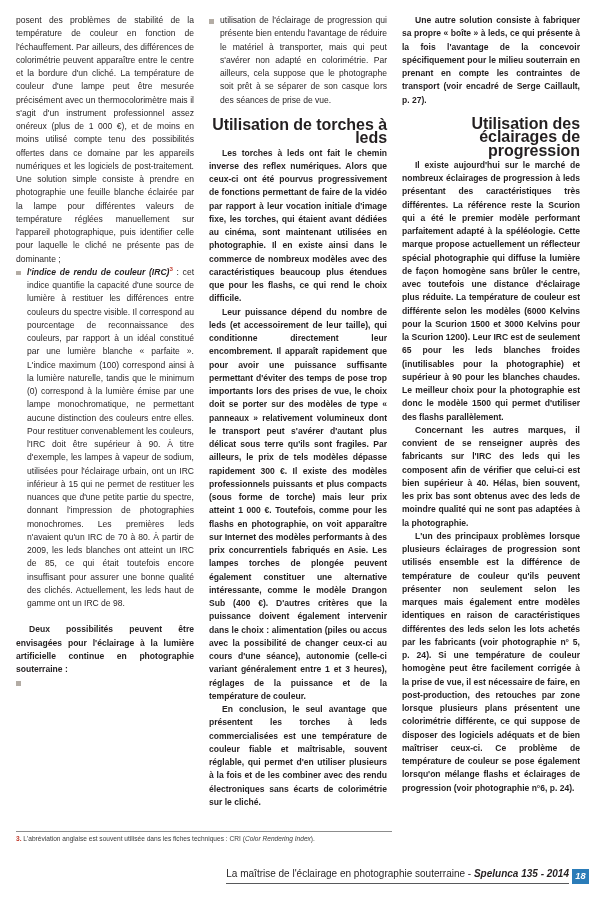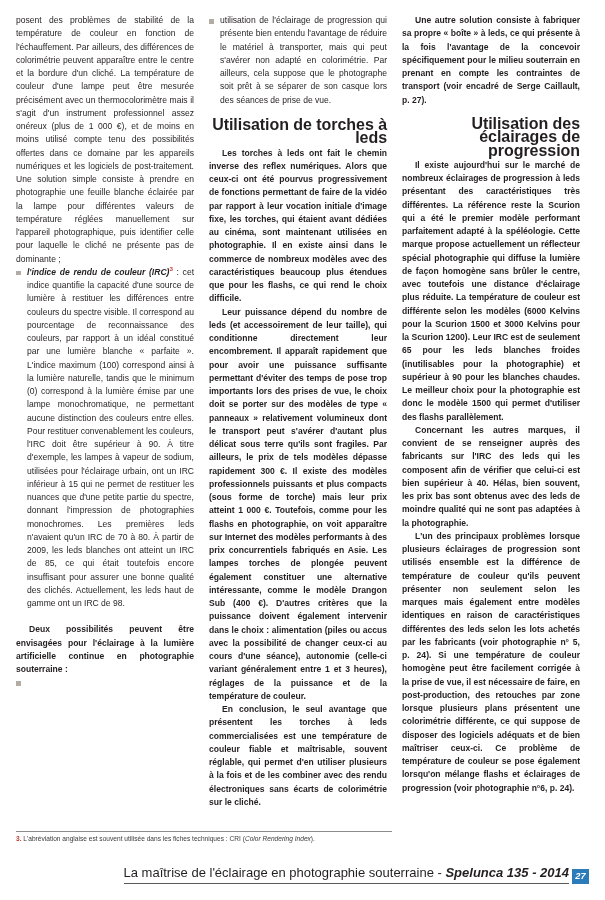--- a/index.html
+++ b/index.html
@@ -125,21 +125,21 @@
     bottom: 16px;
     display: flex;
     align-items: flex-end;
     gap: 3px;
   }
   .footer-text-wrap {
     border-bottom: 1px solid #58595b;
     padding-bottom: 2px;
   }
   .footer-text {
-    font-size: 13px;
+    font-size: 10px;
     color: #231f20;
     white-space: nowrap;
     margin-top: 8px;
   }
   .footer-text i { font-style: italic; font-weight: bold; }
   .page-num {
     background: #2b7cb8;
     color: #ffffff;
     font-size: 9.3px;
     font-weight: bold;
@@ -200,16 +200,16 @@
 
   <div class="footnote-wrap">
     <div class="footnote-rule"></div>
     <div class="footnote"><span class="num">3.</span><span> L'abréviation anglaise est souvent utilisée dans les fiches techniques : CRI (</span><i>Color Rendering Index</i><span>).</span></div>
   </div>
 
   <div class="footer">
     <div class="footer-text-wrap">
       <span class="footer-text"><span>La maîtrise de l'éclairage en photographie souterraine</span> - <i>Spelunca 135 - 2014</i></span>
     </div>
-    <div class="page-num">27</div>
+    <div class="page-num">18</div>
   </div>
 
 </div>
 
 </body></html>

